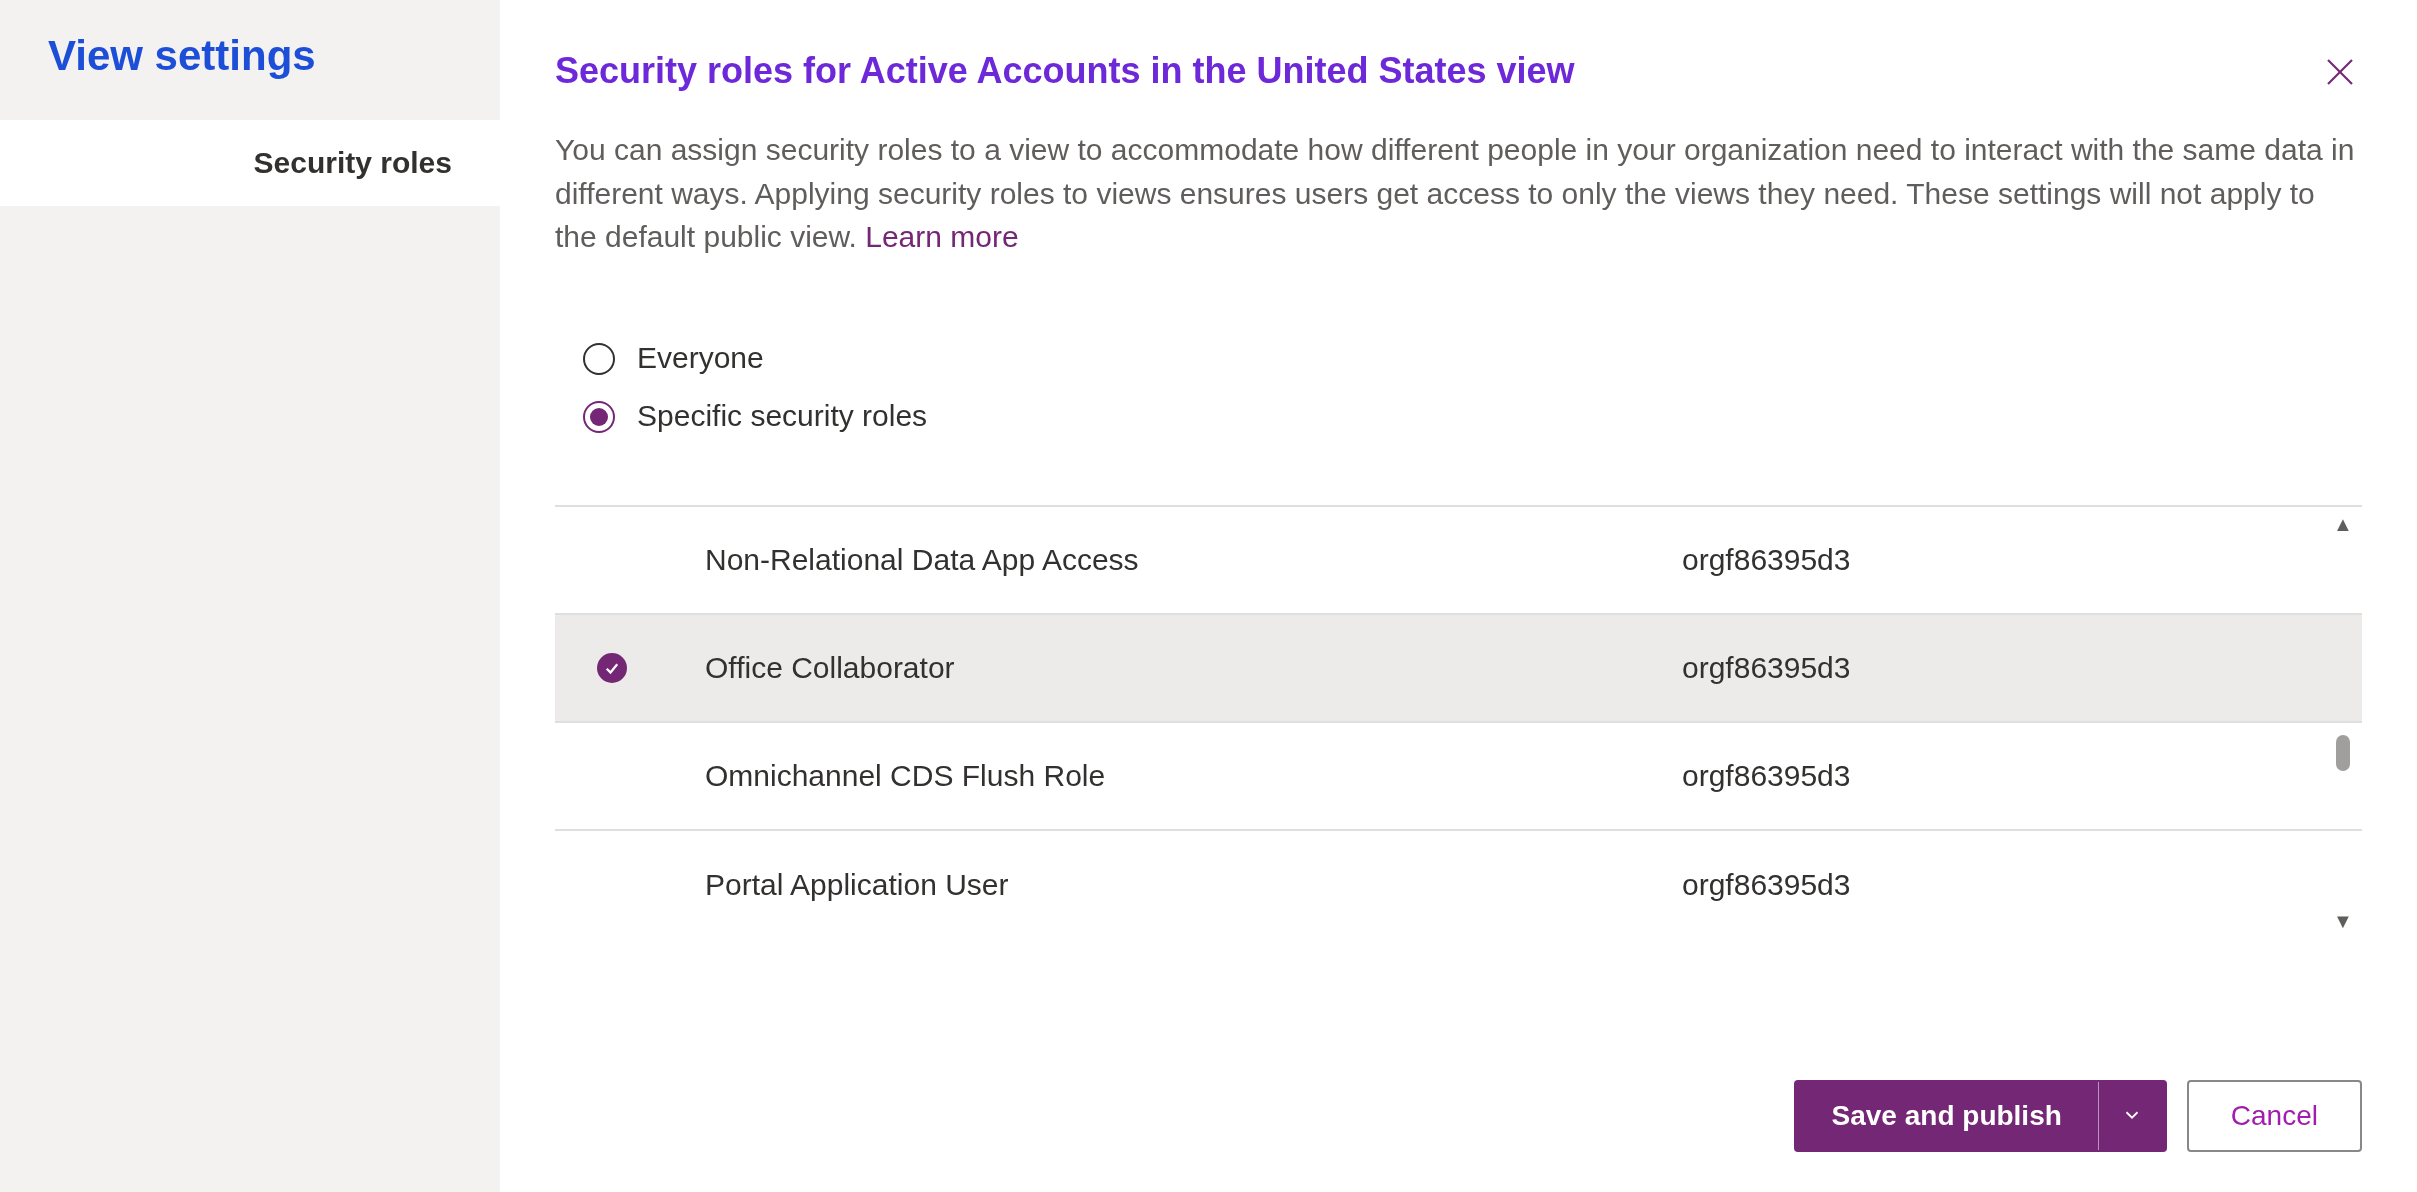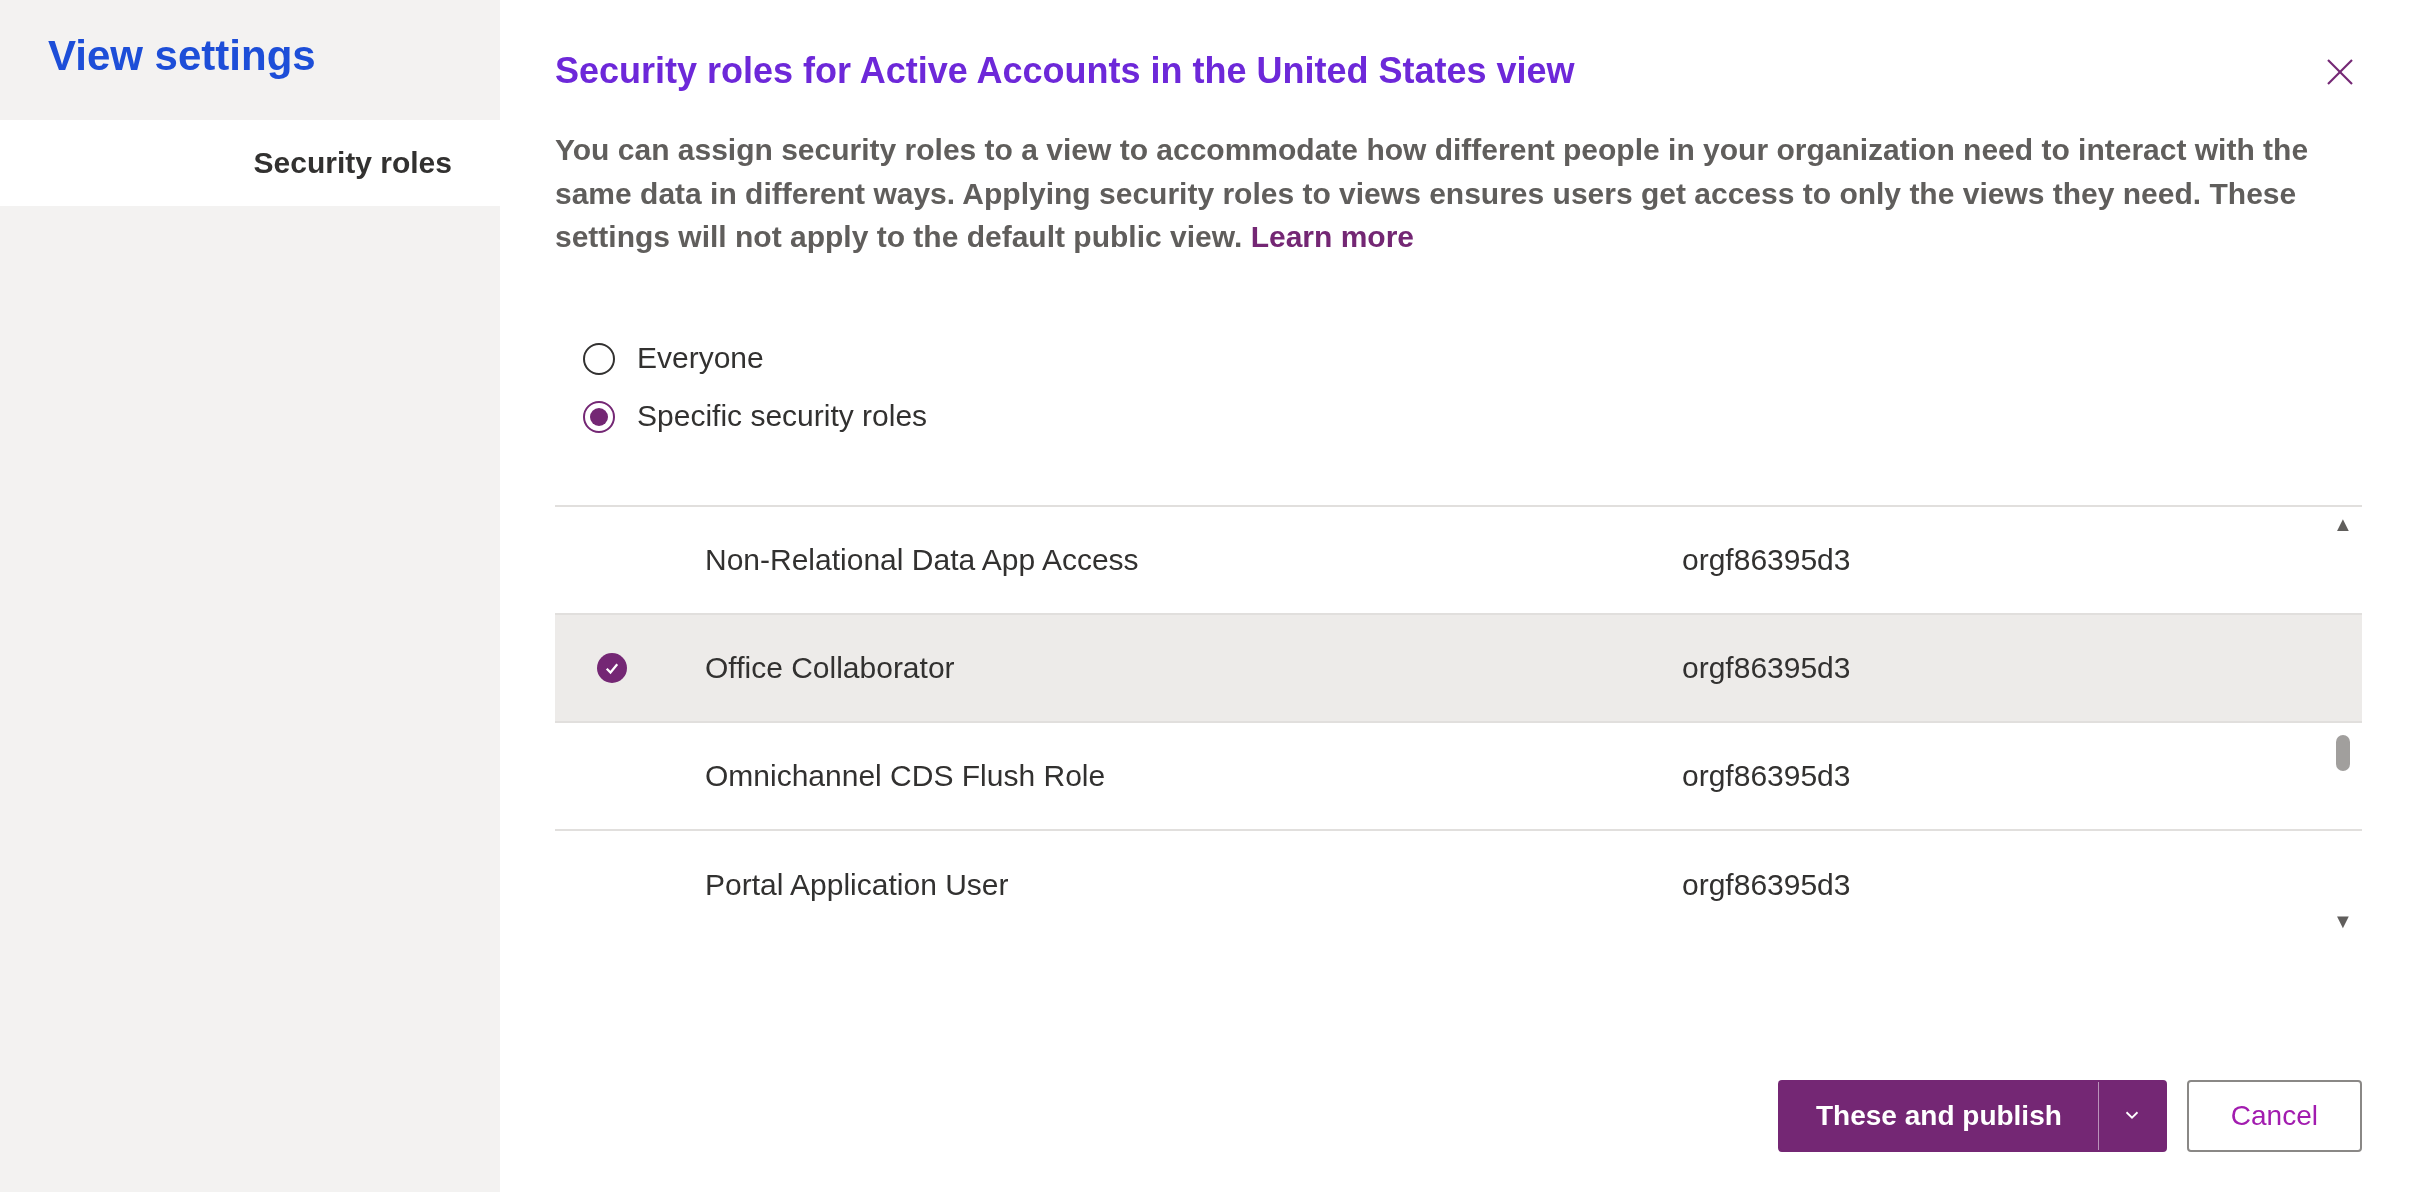--- a/index.html
+++ b/index.html
@@ -68,21 +68,20 @@
     width: 36px;
     height: 36px;
     stroke: #742774;
     stroke-width: 1.4;
   }
   .description {
     font-size: 30px;
     line-height: 1.45;
     color: #605e5c;
     padding-bottom: 70px;
-    font-weight: bold;
   }
   .description a {
     color: #742774;
     text-decoration: none;
     cursor: pointer;
   }
   .radio-group {
     padding-left: 28px;
     padding-bottom: 60px;
   }
@@ -311,21 +310,21 @@
 
       <div class="scroll-rail">
         <span class="scroll-arrow">▲</span>
         <span class="scroll-thumb"></span>
         <span class="scroll-arrow">▼</span>
       </div>
     </div>
 
     <div class="footer">
       <div class="btn-primary-wrap">
-        <button class="btn-primary">These and publish</button>
+        <button class="btn-primary">Save and publish</button>
         <button class="btn-primary-chevron">
           <span>
             <svg viewBox="0 0 24 24">
                 <polyline points="6,9 12,15 18,9"></polyline>
               </svg>
           </span>
         </button>
       </div>
       <button class="btn-secondary">Cancel</button>
     </div>

